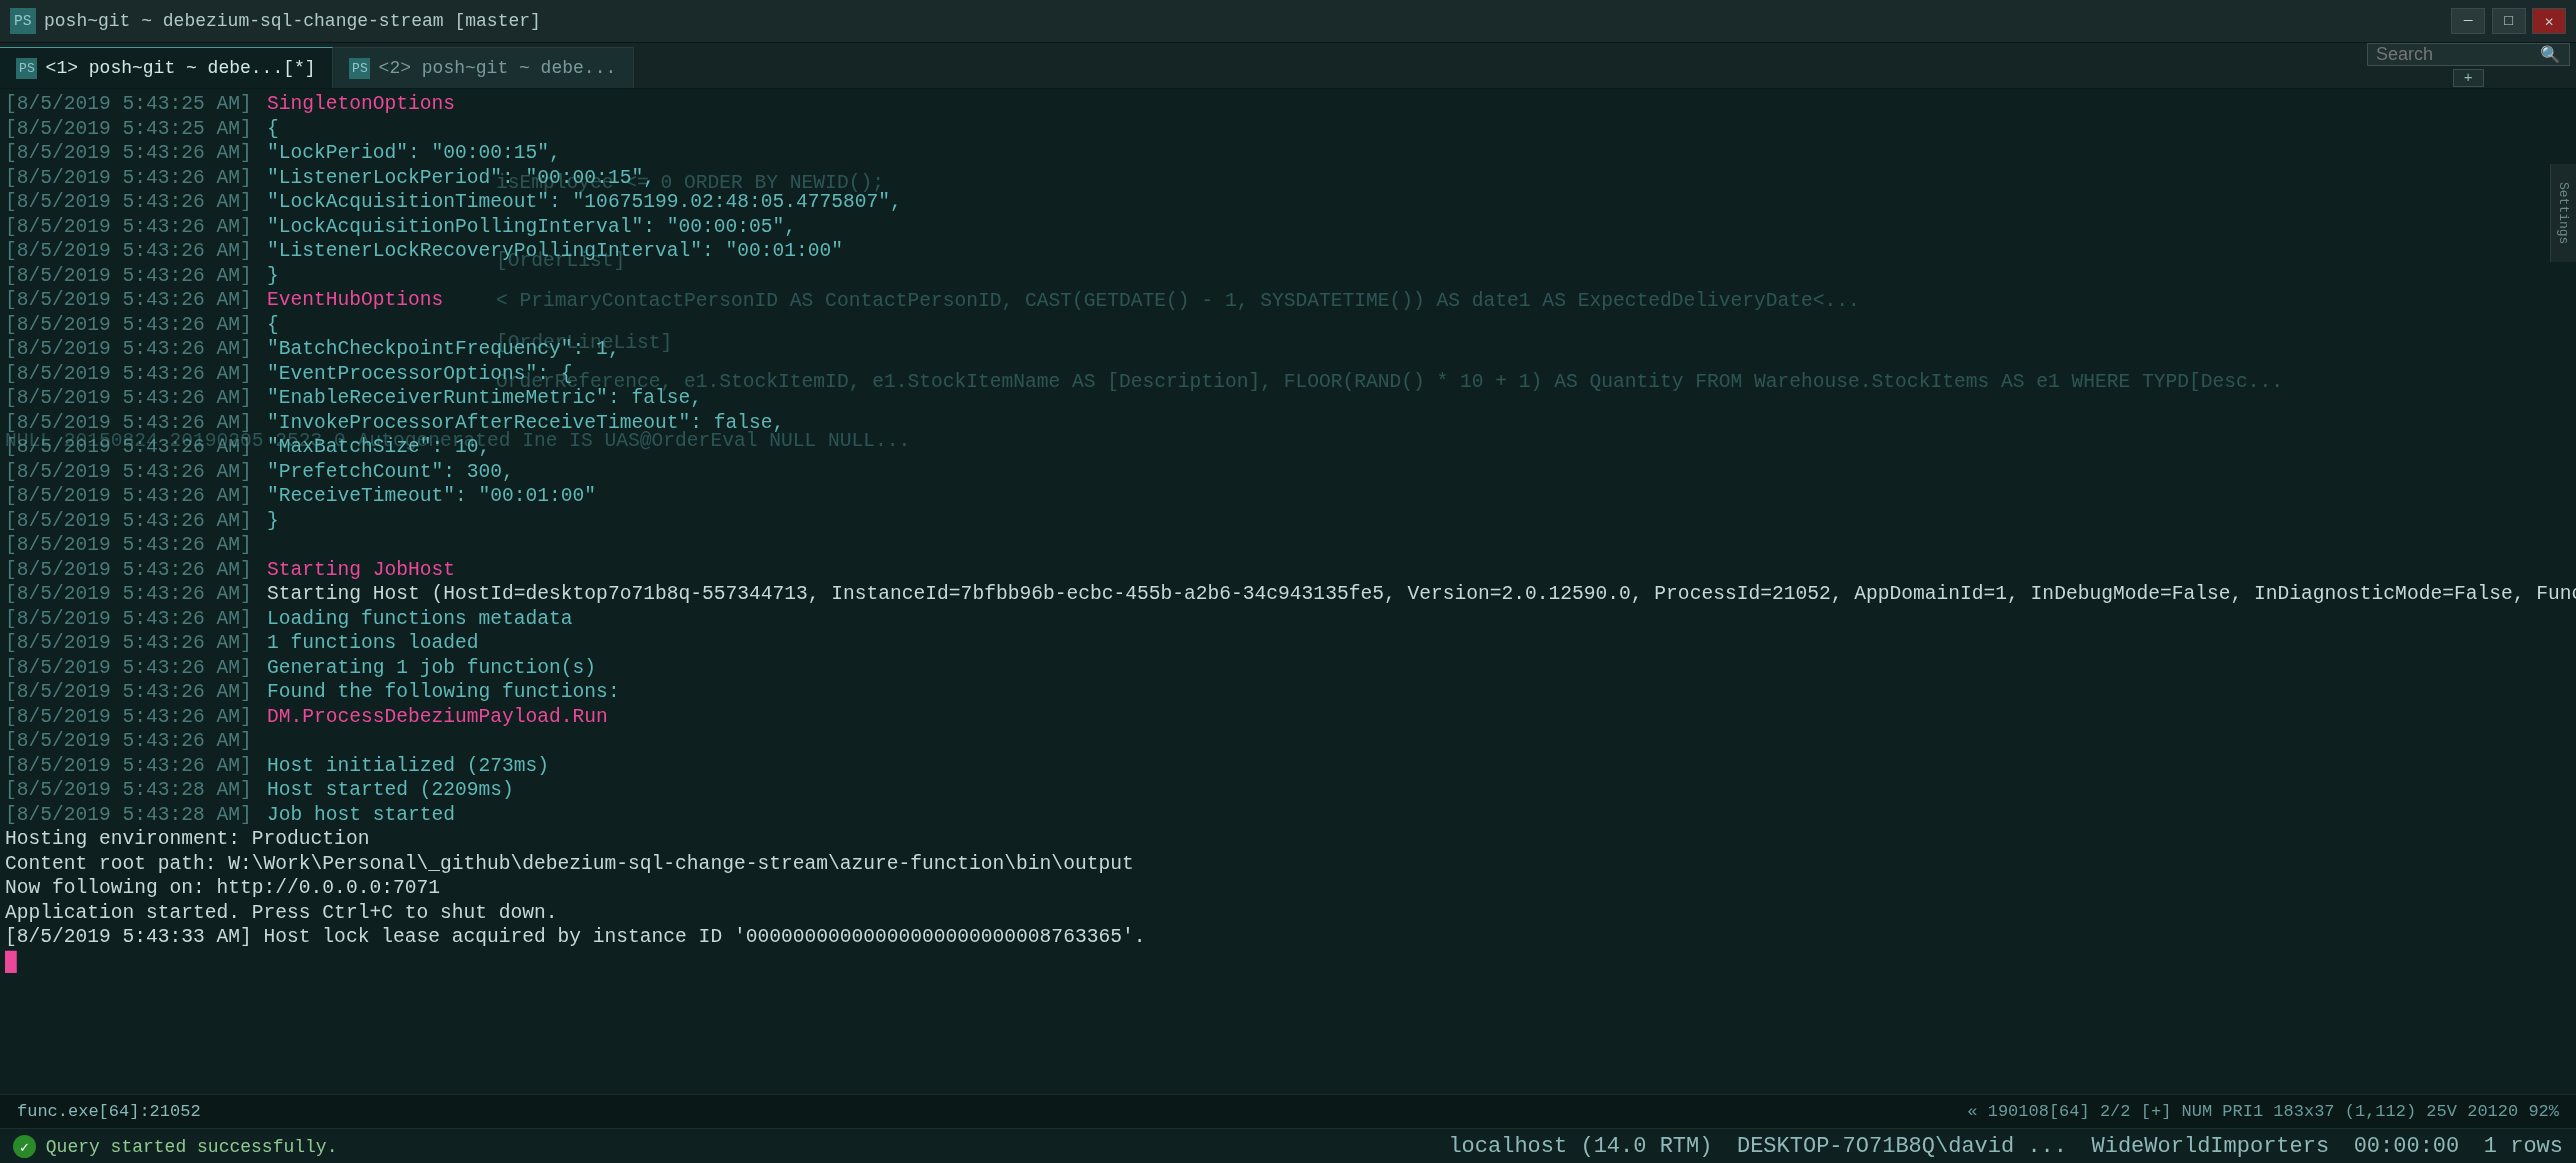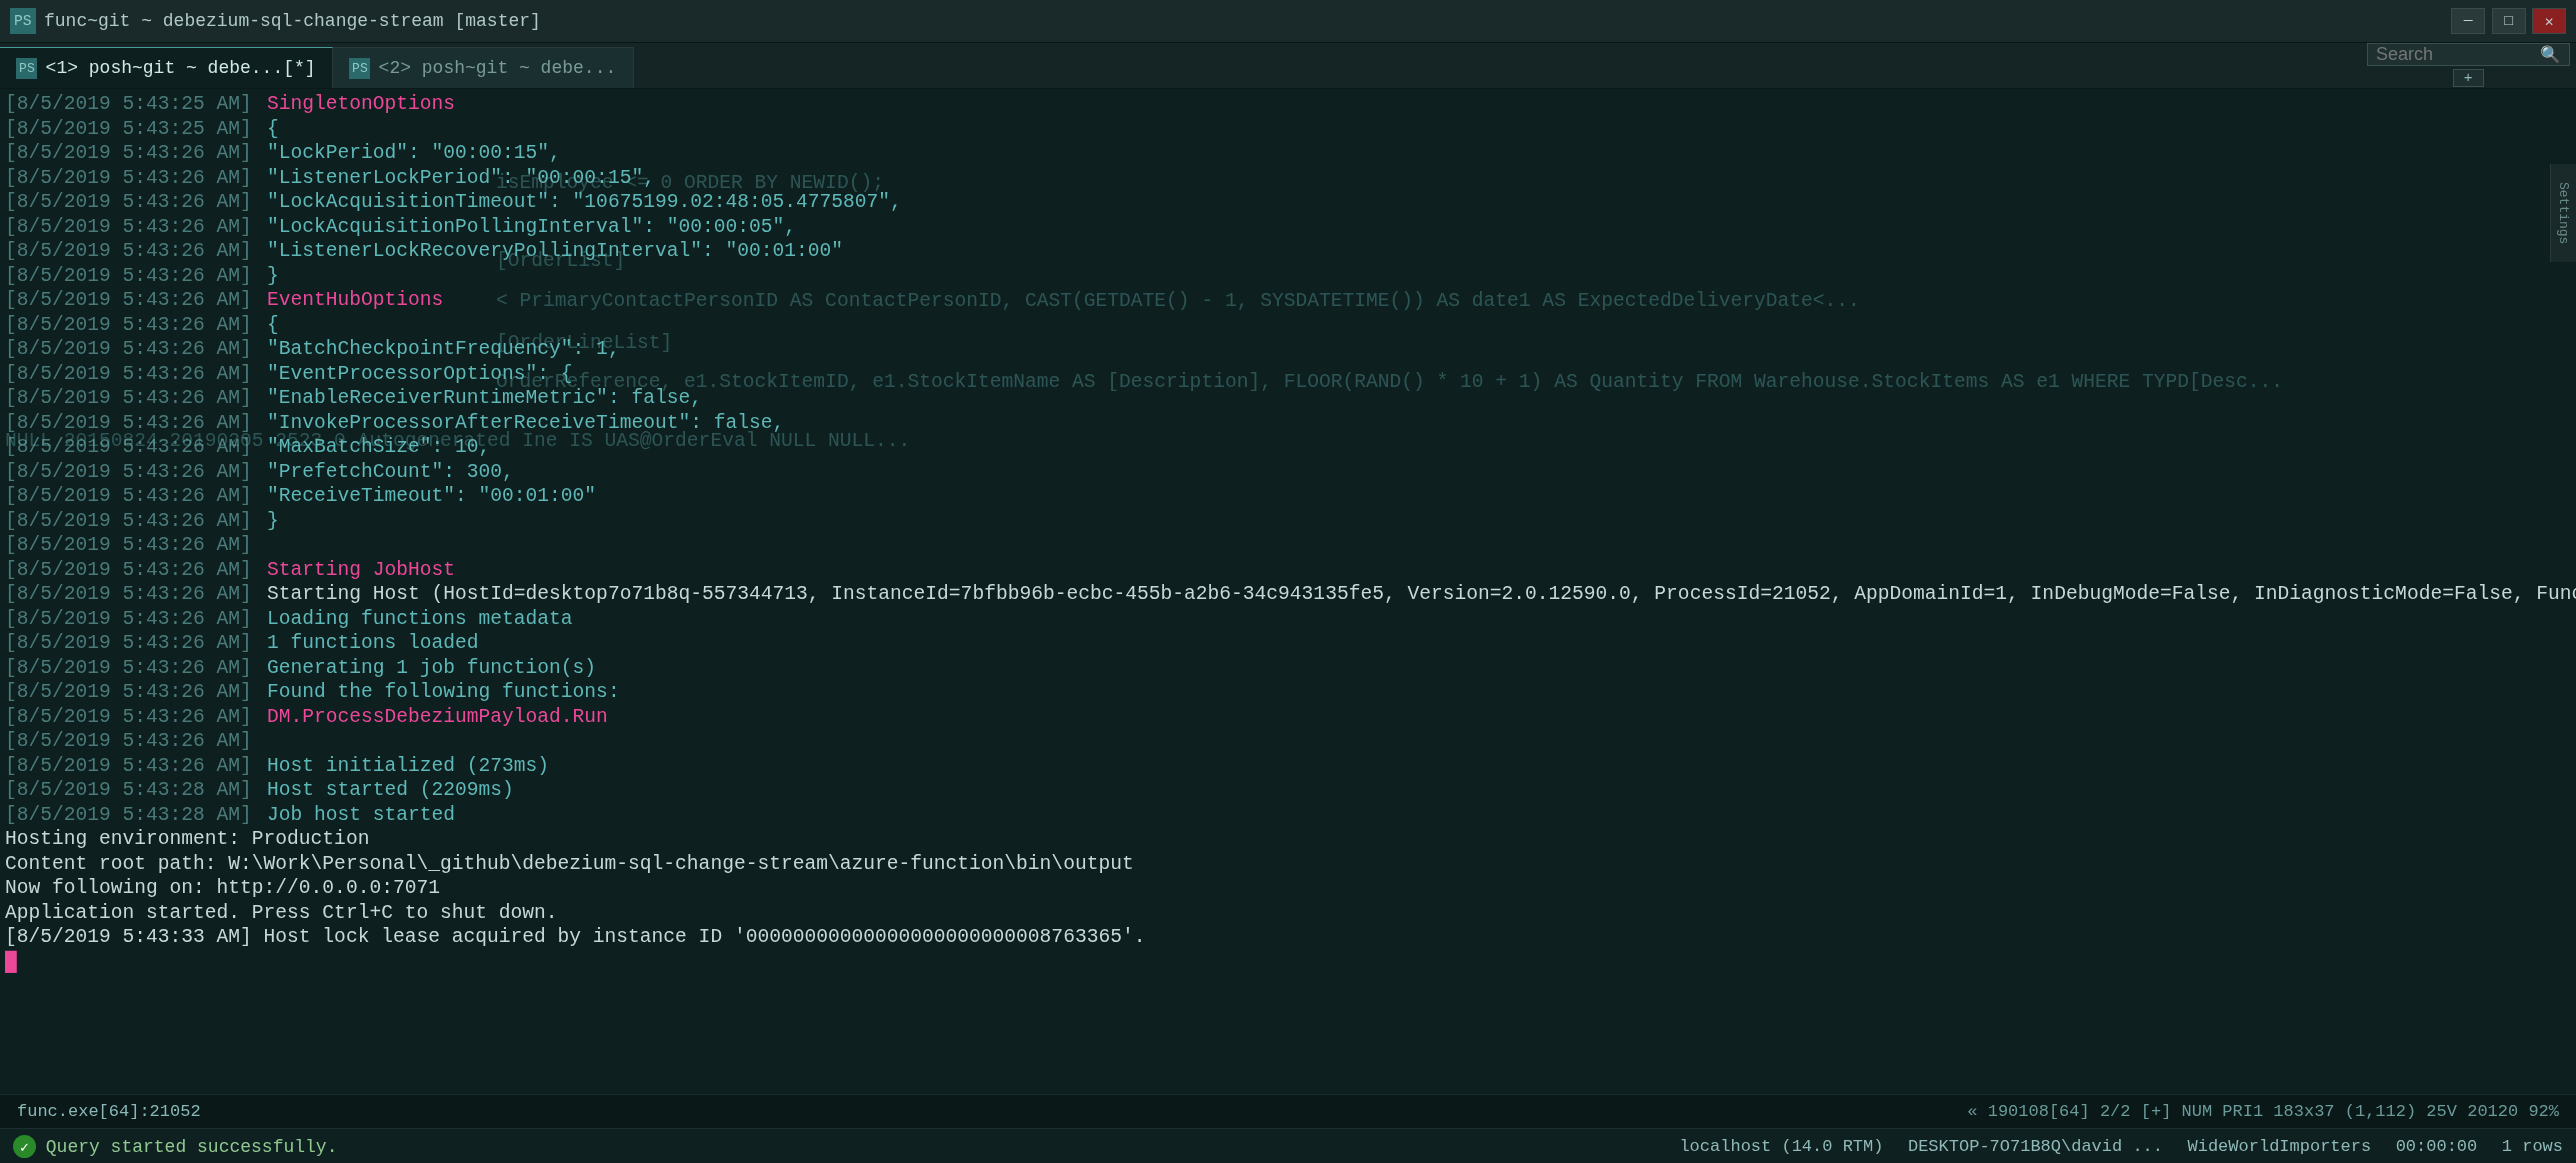--- a/index.html
+++ b/index.html
@@ -218,21 +218,21 @@
     }
     .notify-text {
       color: #90c890;
       font-size: 18px;
     }
     .notify-right {
       margin-left: auto;
       display: flex;
       gap: 24.5px;
       color: #6a9a9a;
-      font-size: 17px;
+      font-size: 22px;
     }
     .notify-right span {
       color: #90b8b8;
     }
     .overlay-line {
       display: flex;
       line-height: 24.5px;
       padding: 0 4.9px;
       white-space: nowrap;
       position: absolute;
@@ -240,21 +240,21 @@
     }
     .overlay-content {
       color: #6ab8b8;
     }
   </style>
 </head>
 <body>
 
 <div class="title-bar">
   <div class="tab-icon" style="width:26px;height:26px;background:#2a6a6a;display:inline-flex;align-items:center;justify-content:center;margin-right:8.2px;font-size:14.7px;color:#90c8c8;">PS</div>
-  <span class="title-bar-text">func~git ~ debezium-sql-change-stream [master]</span>
+  <span class="title-bar-text">posh~git ~ debezium-sql-change-stream [master]</span>
   <div class="title-bar-controls">
     <div class="title-btn">─</div>
     <div class="title-btn">□</div>
     <div class="title-btn close">✕</div>
   </div>
 </div>
 
 <div class="tab-bar">
   <div class="tab active">
     <div class="tab-icon">PS</div>

